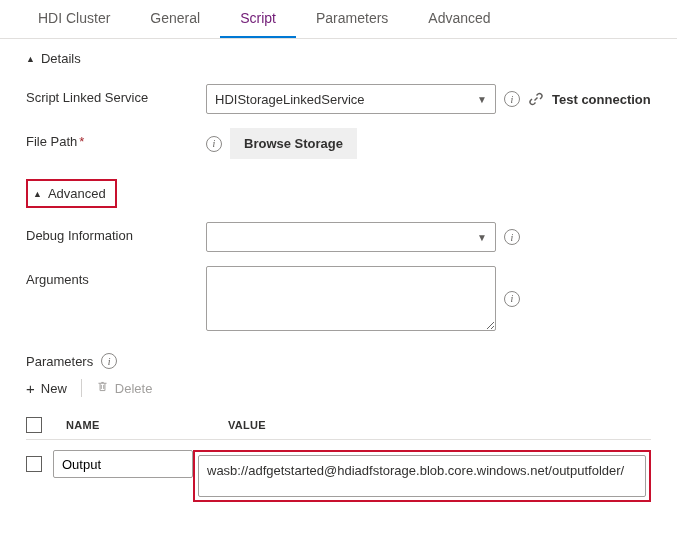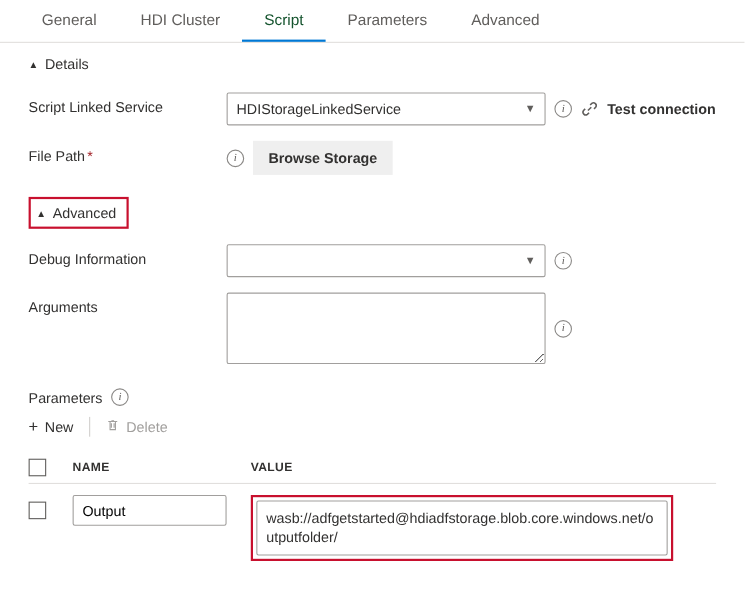--- a/index.html
+++ b/index.html
@@ -19,21 +19,21 @@
     gap: 0;
   }
   .tab {
     padding: 10px 20px 10px 20px;
     color: #605e5c;
     cursor: pointer;
     font-size: 14px;
     border-bottom: 2px solid transparent;
   }
   .tab.active {
-    color: #14532d;
+    color: #701a75;
     border-bottom: 2px solid #0078d4;
     font-weight: 400;
   }
   .content { padding: 8px 26px 0 26px; }
   .expander {
     display: flex;
     align-items: center;
     gap: 6px;
     padding: 4px 0;
     cursor: pointer;
@@ -184,41 +184,41 @@
   .cell-input {
     border: 1px solid #a19f9d;
     padding: 6px 8px;
     font-size: 13px;
     font-family: inherit;
     border-radius: 2px;
     background: #fff;
   }
   .name-input { width: 140px; height: 28px; }
   .value-input {
-    width: 374px;
+    width: 448px;
     line-height: 1.4;
     word-break: break-all;
     min-height: 42px;
   }
   .checkbox {
     width: 16px; height: 16px;
     border: 1px solid #605e5c;
     background: #fff;
     cursor: pointer;
     display: inline-block;
   }
   .plus-icon { font-size: 15px; font-weight: 300; }
   .trash-icon svg { width: 13px; height: 13px; }
 </style>
 </head>
 <body>
 
 <div class="tabs">
+  <div class="tab">HDI Cluster</div>
   <div class="tab">General</div>
-  <div class="tab">HDI Cluster</div>
   <div class="tab active">Script</div>
   <div class="tab">Parameters</div>
   <div class="tab">Advanced</div>
 </div>
 
 <div class="content">
 
   <div class="expander">
     <span class="tri">▲</span>
     <span>Details</span>

